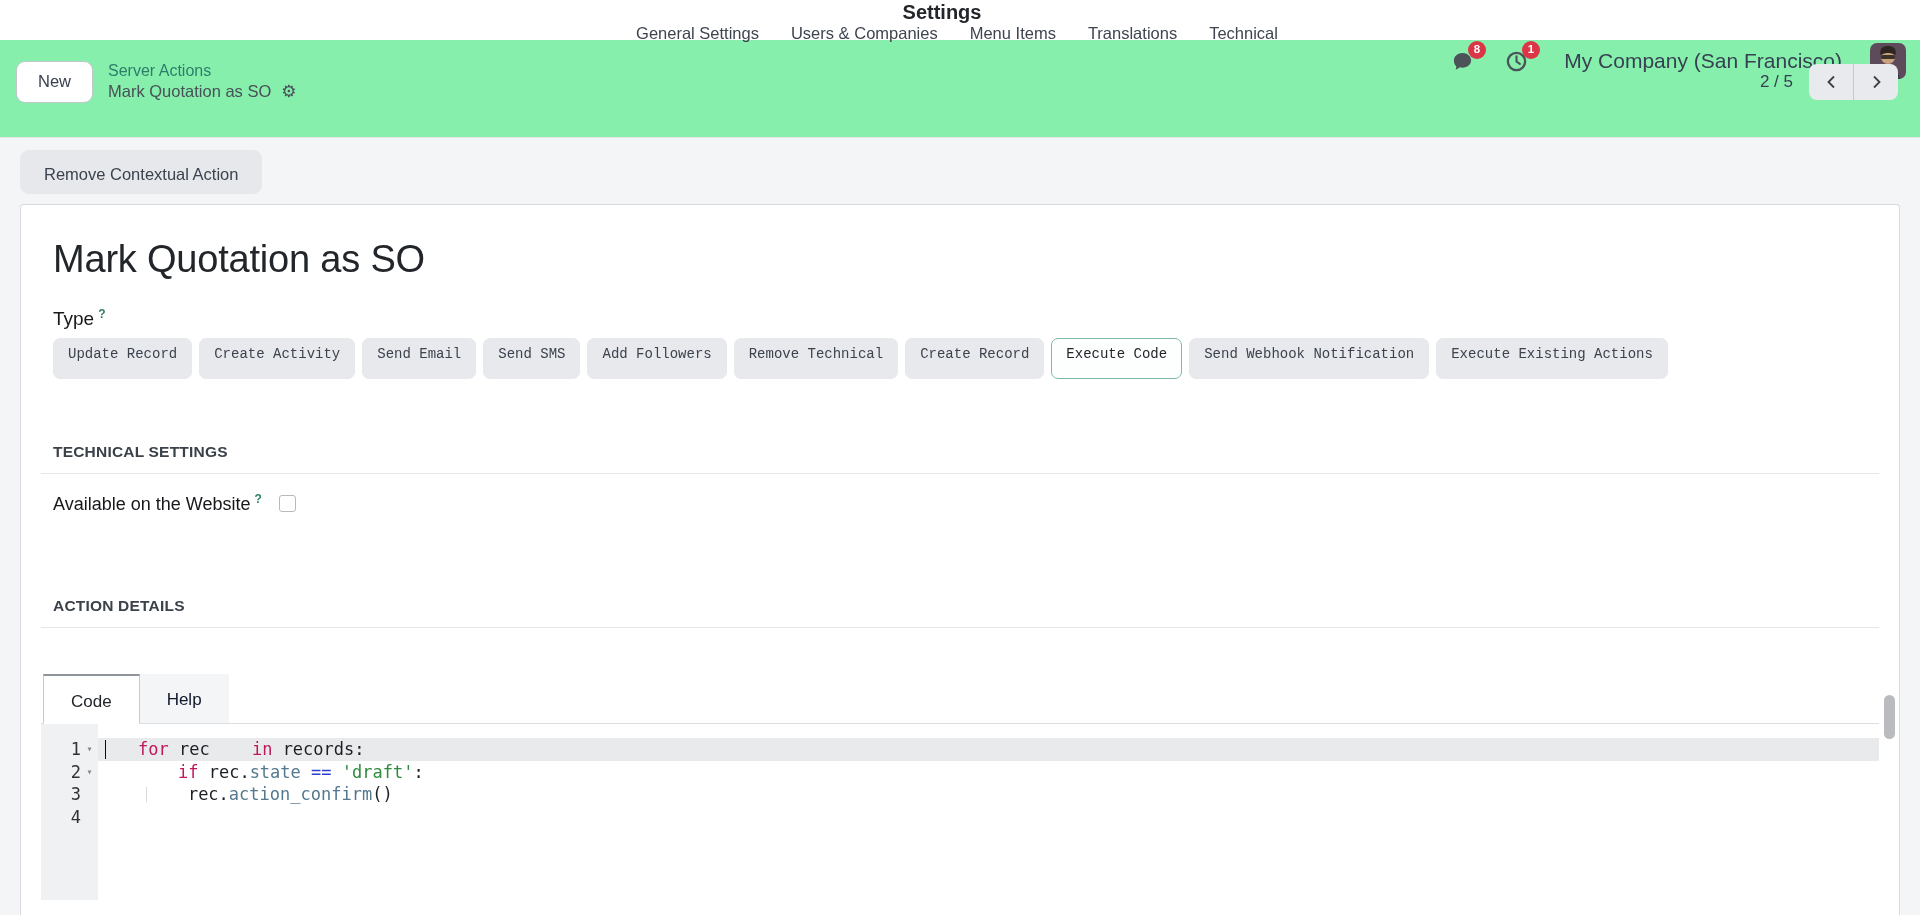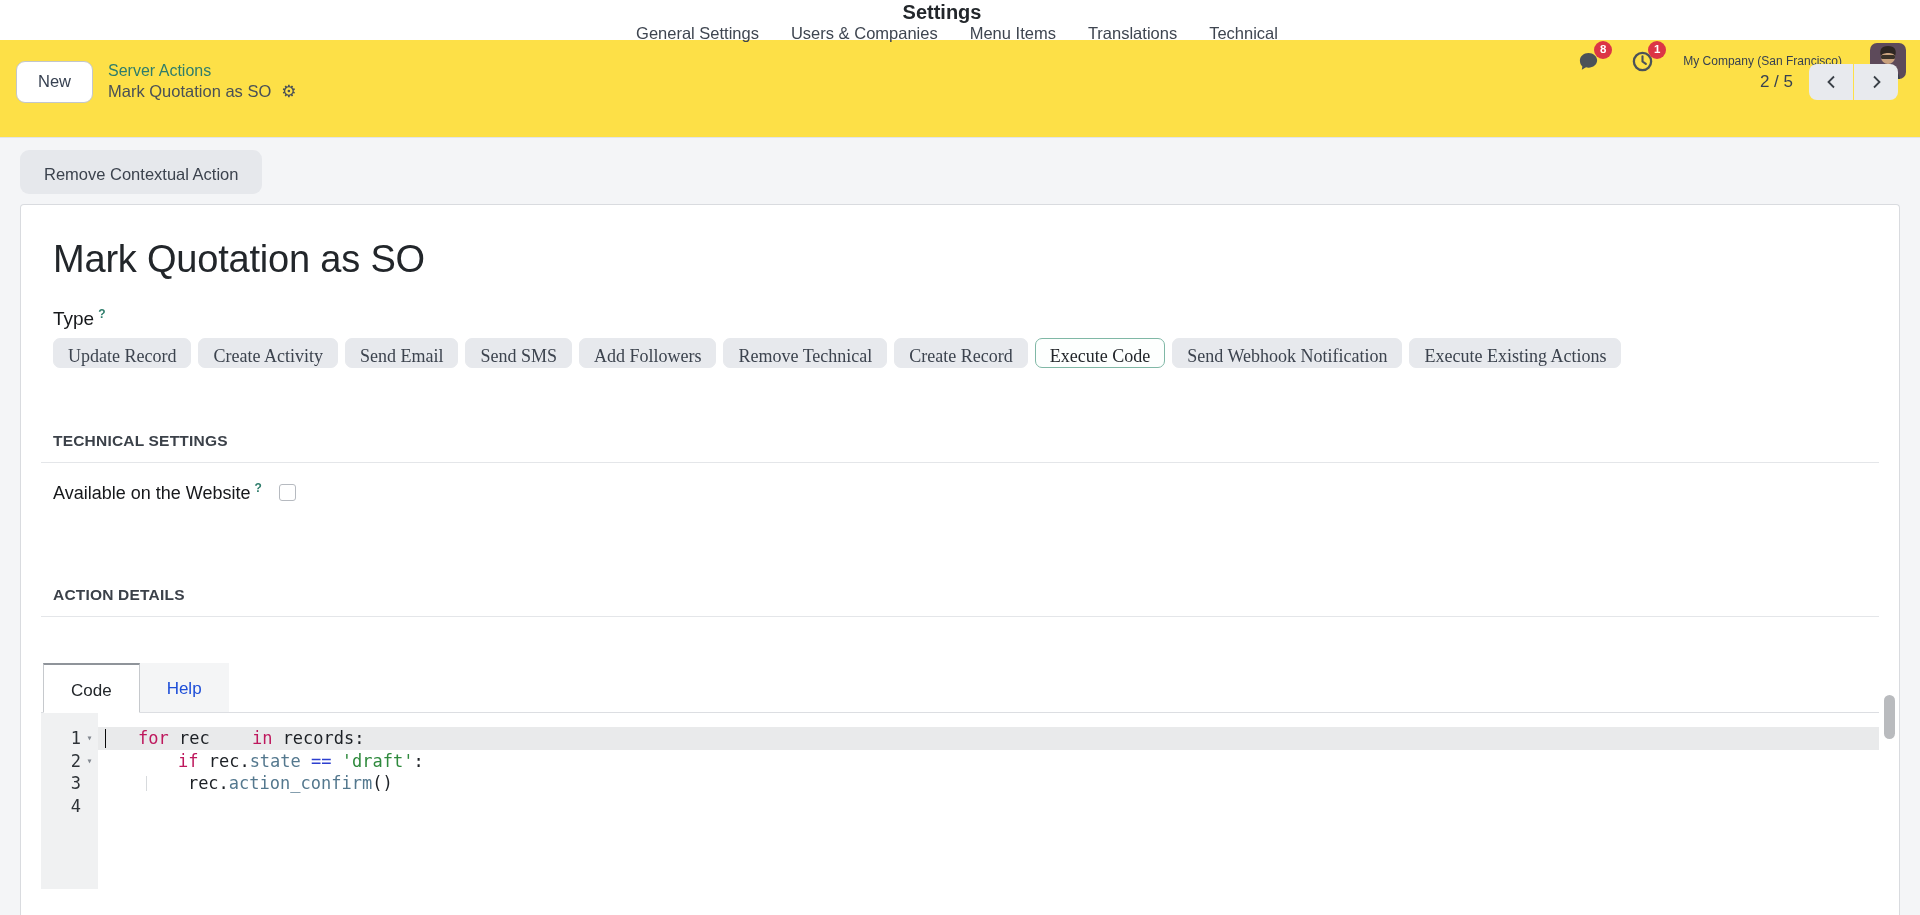--- a/index.html
+++ b/index.html
@@ -12,26 +12,26 @@
     background:
       radial-gradient(circle at 57% 60%, #fff 0 6px, rgba(0,0,0,0) 6.5px),
       conic-gradient(from 0deg, #f0bd52 0 130deg, #e86a4e 130deg 185deg, #b3544e 185deg 245deg, #96527f 245deg 360deg); }
   .app-name { font-size:20px; font-weight:600; color:#23272b; margin-right:30px; cursor:pointer; }
   .topmenu { display:flex; gap:32px; }
   .topmenu a { font-size:16.5px; color:#3e4550; text-decoration:none; cursor:pointer; }
   .topnav-right { margin-left:auto; display:flex; align-items:center; gap:28px; }
   .icon-wrap { position:relative; cursor:pointer; width:26px; height:26px; display:flex; align-items:center; justify-content:center; }
   .badge { position:absolute; top:-7px; right:-11px; background:#dc3545; color:#fff;
     font-size:11.5px; font-weight:700; line-height:1; padding:3px 6px 3px; border-radius:9px; }
-  .company { font-size:12px; color:#374151; cursor:pointer; }
+  .company { font-size:21px; color:#374151; cursor:pointer;margin-left:7px; }
   .avatar { width:36px; height:36px; border-radius:7px; overflow:hidden; cursor:pointer; }
 
   
   .breadcrumb-row { height:98px; display:flex; align-items:center; padding:0 22px 14px 16px;
-    border-bottom:1px solid #e2e4e8; background:#fde047; }
+    border-bottom:1px solid #e2e4e8; background:#86efac; }
   .btn-new { height:42px; padding:0 21px; font-size:16.5px; color:#374151; background:#fff;
     border:1px solid #c2c6cc; border-radius:9px; cursor:pointer; font-family:inherit; }
   .bc-lines { margin-left:15px; display:flex; flex-direction:column; gap:2px; }
   .bc-parent { font-size:16px; color:#2e7d6b; text-decoration:none; cursor:pointer; }
   .bc-current-line { display:flex; align-items:center; gap:10px; }
   .bc-current { font-size:16.5px; color:#495057; }
   .gear { font-size:17px; color:#495057; cursor:pointer; line-height:1; }
   .pager { margin-left:auto; display:flex; align-items:center; }
   .pager-text { font-size:17px; color:#374151; margin-right:16px; }
   .pager-btns { display:flex; gap:1px; }
@@ -44,42 +44,42 @@
   .content-zone { height:777px; background:#f4f5f7; padding:12px 20px 0; overflow:hidden; }
   .btn-remove { height:44px; padding:15px 24px; font-size:16.5px; color:#3c434e; background:#e6e8ec;
     border:none; border-radius:9px; cursor:pointer; font-family:inherit; display:block; }
   .card { position:relative; margin-top:10px; height:711px; background:#fff;
     border:1px solid #d9dbdf; border-bottom:none; border-radius:4px 4px 0 0; padding:0 20px; overflow:hidden; }
 
   .form-title { margin:30px 0 0 12px; font-size:38px; line-height:48px; font-weight:500; color:#22262a; letter-spacing:-0.2px; }
   .type-label { margin:24px 0 0 12px; font-size:19px; font-weight:500; color:#16181b; }
   sup.help { color:#2e7d6b; font-size:12px; font-weight:700; margin-left:4px; }
   .type-buttons { margin:8px 0 0 12px; display:flex; flex-wrap:wrap; gap:7px; }
-  .type-buttons button { font-size:18px; font-family:Liberation Serif, serif; color:#3c434e; background:#e7e9ed;
-    border:1px solid #e7e9ed; border-radius:7px; padding:7px 14px 0; cursor:pointer; }
+  .type-buttons button { font-size:14px; font-family:Liberation Mono, monospace; color:#3c434e; background:#e7e9ed;
+    border:1px solid #e7e9ed; border-radius:7px; padding:7px 14px 16px; cursor:pointer; }
   .type-buttons button.selected { background:#fdfffe; border-color:#80b8a6; color:#22262a; }
 
   .section-heading { margin:64px 0 0 12px; font-size:15.5px; font-weight:700; color:#3b4149; letter-spacing:0.2px; }
   .section-heading.second { margin-top:66px; }
   hr.divider { border:none; border-top:1px solid #e4e6e9; margin-top:12px; }
 
   .fields-grid { margin:18px 0 0 12px; display:grid; grid-template-columns:1fr 1fr; column-gap:40px; }
   .field-row { display:flex; margin-bottom:16px; }
   .field-label { width:182px; flex:none; font-size:18px; color:#16181b; }
   .field-value { font-size:18px; color:#16181b; }
   .field-row.website .field-label { width:214px; }
   .checkbox { width:17px; height:17px; border:1px solid #b6bac0; border-radius:3px; background:#fff;
     margin:3px 0 0 12px; cursor:pointer; flex:none; }
 
   
   .tabs-bar { margin-top:46px; border-bottom:1px solid #dcdee2; display:flex; padding-left:2px; }
   .tab { padding:16px 27px 11px; font-size:17px; cursor:pointer; }
   .tab.active { background:#fff; border:1px solid #c6c9cd; border-top:2px solid #8f949a;
     border-bottom:1px solid #fff; margin-bottom:-1px; color:#22262a; }
-  .tab.inactive { background:#f4f5f6; color:#1d4ed8; border-bottom:none; }
+  .tab.inactive { background:#f4f5f6; color:#0f172a; border-bottom:none; }
 
   
   .editor { position:relative; height:176px; padding-top:14px; font-family:"DejaVu Sans Mono", monospace; cursor:text; }
   .gutter-bg { position:absolute; left:0; top:0; bottom:0; width:57px; background:#f0f1f2; }
   .ed-line { position:relative; display:flex; height:22.5px; font-size:17px; line-height:22.5px; }
   .gutter-cell { width:57px; flex:none; color:#2e3338; display:flex; justify-content:flex-end; z-index:1; }
   .ln { display:inline-block; width:38px; text-align:right; }
   .fold { display:inline-block; width:17px; font-size:10px; color:#828890; text-align:center; line-height:22.5px; }
   .code-text { flex:1; padding-left:7px; white-space:pre; color:#1c2025; }
   .ed-line.active .code-text { background:#e9eaeb; }

